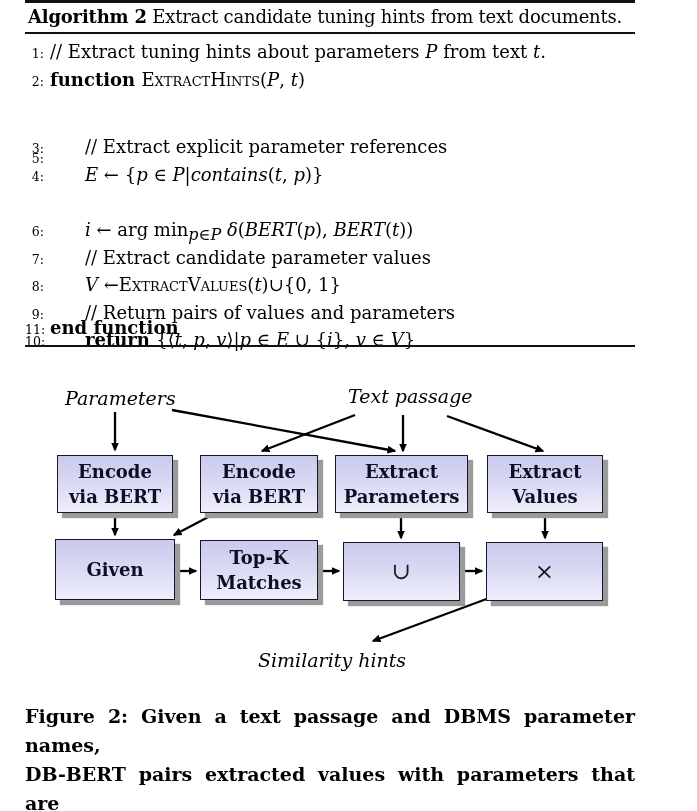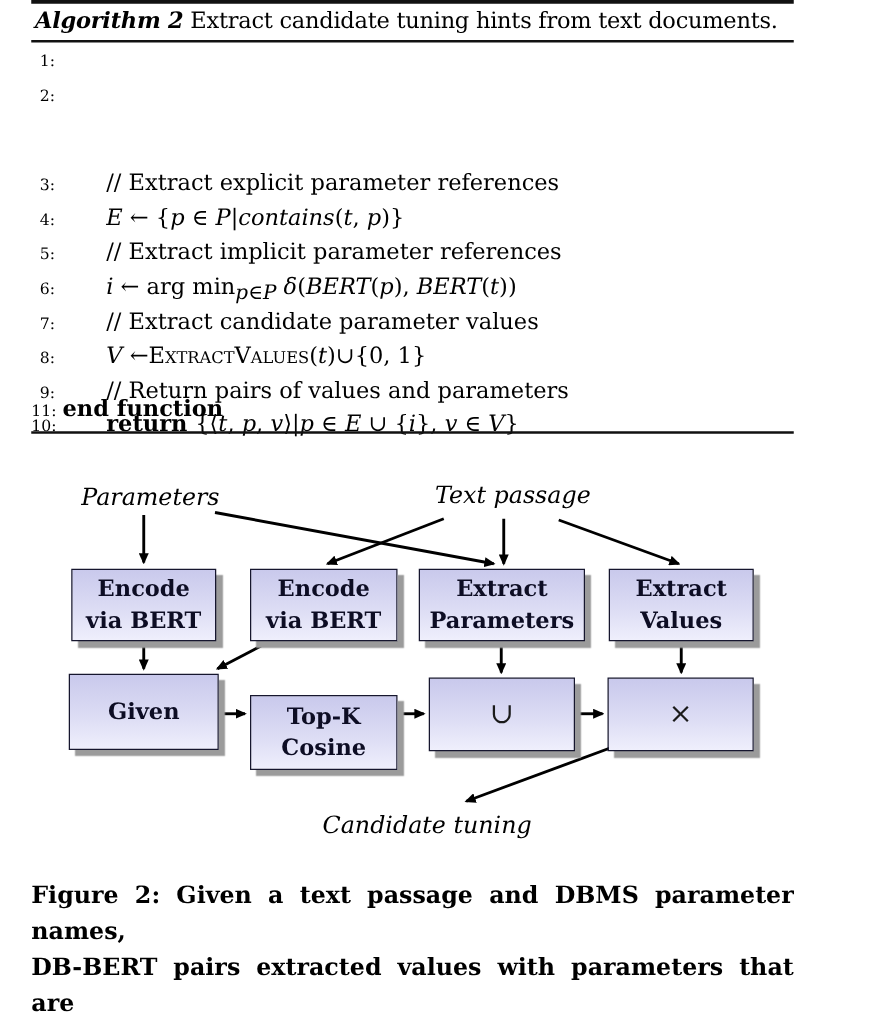--- a/index.html
+++ b/index.html
@@ -10,21 +10,21 @@
   }
 
   
   #algorithm { position:absolute; top:0; left:25px; width:610px; height:350px; }
   .rule { position:absolute; left:0; right:0; background:#111; }
   .rule-top { top:0; height:3px; }
   .rule-mid { top:32px; height:1.6px; }
   .rule-bottom { top:345px; height:2px; }
   .alg-title { position:absolute; top:6px; left:3px; white-space:nowrap;
                font-size:18px; letter-spacing:-0.2px; }
-  .alg-title b { font-weight:bold;font-style:italic; }
+  .alg-title b { font-weight:bold; }
   .alg-lines { position:absolute; top:41px; left:0; right:0; }
   .alg-line { display:flex; align-items:baseline; height:27.6px; white-space:pre; }
   .alg-num { width:19px; text-align:right; font-size:12.5px; flex:none; }
   .alg-content { font-size:18px; }
   .ind-0 { padding-left:6px; }
   .ind-1 { padding-left:41px;margin-top:40px; }
   .seg-n { font-style:normal; }
   .seg-i { font-style:italic; }
   .seg-b { font-weight:bold; }
   .seg-sc { font-variant:small-caps; }
@@ -50,25 +50,25 @@
   .cap-just { text-align:justify; text-align-last:justify; }
 </style>
 </head>
 <body style="--box-top: #c9c9ec; --shadow: #9b9b9b; --arrow: #000000;">
 
 <div id="algorithm">
   <div class="rule rule-top"></div>
   <div class="alg-title"><b>Algorithm 2</b><span> Extract candidate tuning hints from text documents.</span></div>
   <div class="rule rule-mid"></div>
   <div class="alg-lines">
-      <div class="alg-line"><span class="alg-num">1:</span></div>
-      <div class="alg-line"><span class="alg-num">2:</span></div>
+      <div class="alg-line"><span class="alg-num">1:</span><span class="alg-content ind-0"><span class="seg-n">// Extract tuning hints about parameters </span><span class="seg-i">P</span><span class="seg-n"> from text </span><span class="seg-i">t</span><span class="seg-n">.</span></span></div>
+      <div class="alg-line"><span class="alg-num">2:</span><span class="alg-content ind-0"><span class="seg-b">function </span><span class="seg-sc">ExtractHints</span><span class="seg-n">(</span><span class="seg-i">P</span><span class="seg-n">, </span><span class="seg-i">t</span><span class="seg-n">)</span></span></div>
       <div class="alg-line"><span class="alg-num">3:</span><span class="alg-content ind-1"><span class="seg-n">// Extract explicit parameter references</span></span></div>
       <div class="alg-line"><span class="alg-num">4:</span><span class="alg-content ind-1"><span class="seg-i">E</span><span class="seg-n"> ← {</span><span class="seg-i">p</span><span class="seg-n"> ∈ </span><span class="seg-i">P</span><span class="seg-n">|</span><span class="seg-i">contains</span><span class="seg-n">(</span><span class="seg-i">t</span><span class="seg-n">, </span><span class="seg-i">p</span><span class="seg-n">)}</span></span></div>
-      <div class="alg-line"><span class="alg-num">5:</span><span class="alg-content ind-1"><span class="seg-n">// Extract implicit parameter references</span></span></div>
+      <div class="alg-line"><span class="alg-num">5:</span></div>
       <div class="alg-line"><span class="alg-num">6:</span><span class="alg-content ind-1"><span class="seg-i">i</span><span class="seg-n"> ← arg min</span><span class="seg-sub">p∈P</span><span class="seg-n"> </span><span class="seg-i">δ</span><span class="seg-n">(</span><span class="seg-i">BERT</span><span class="seg-n">(</span><span class="seg-i">p</span><span class="seg-n">), </span><span class="seg-i">BERT</span><span class="seg-n">(</span><span class="seg-i">t</span><span class="seg-n">))</span></span></div>
       <div class="alg-line"><span class="alg-num">7:</span><span class="alg-content ind-1"><span class="seg-n">// Extract candidate parameter values</span></span></div>
       <div class="alg-line"><span class="alg-num">8:</span><span class="alg-content ind-1"><span class="seg-i">V</span><span class="seg-n"> ←</span><span class="seg-sc">ExtractValues</span><span class="seg-n">(</span><span class="seg-i">t</span><span class="seg-n">)∪{0, 1}</span></span></div>
       <div class="alg-line"><span class="alg-num">9:</span><span class="alg-content ind-1"><span class="seg-n">// Return pairs of values and parameters</span></span></div>
       <div class="alg-line"><span class="alg-num">10:</span><span class="alg-content ind-1"><span class="seg-b">return </span><span class="seg-n">{⟨</span><span class="seg-i">t</span><span class="seg-n">, </span><span class="seg-i">p</span><span class="seg-n">, </span><span class="seg-i">v</span><span class="seg-n">⟩|</span><span class="seg-i">p</span><span class="seg-n"> ∈ </span><span class="seg-i">E</span><span class="seg-n"> ∪ {</span><span class="seg-i">i</span><span class="seg-n">}, </span><span class="seg-i">v</span><span class="seg-n"> ∈ </span><span class="seg-i">V</span><span class="seg-n">}</span></span></div>
       <div class="alg-line"><span class="alg-num">11:</span><span class="alg-content ind-0"><span class="seg-b">end function</span></span></div>
     </div>
   <div class="rule rule-bottom"></div>
 </div>
 
@@ -88,44 +88,44 @@
       <line x1="214" y1="139" x2="174" y2="160" stroke-width="2.3" marker-end="url(#ah)" style="stroke: var(--arrow);"></line>
       <line x1="401" y1="139" x2="401" y2="163" stroke-width="2.3" marker-end="url(#ah)" style="stroke: var(--arrow);"></line>
       <line x1="545" y1="139" x2="545" y2="163" stroke-width="2.3" marker-end="url(#ah)" style="stroke: var(--arrow);"></line>
       <line x1="176" y1="196" x2="196" y2="196" stroke-width="2.3" marker-end="url(#ah)" style="stroke: var(--arrow);"></line>
       <line x1="319" y1="196" x2="339" y2="196" stroke-width="2.3" marker-end="url(#ah)" style="stroke: var(--arrow);"></line>
       <line x1="461" y1="196" x2="482" y2="196" stroke-width="2.3" marker-end="url(#ah)" style="stroke: var(--arrow);"></line>
       <line x1="500" y1="219" x2="373" y2="266" stroke-width="2.3" marker-end="url(#ah)" style="stroke: var(--arrow);"></line>
     </svg>
   <div class="dlabel" style="left: 65px; top: 12px;">Parameters</div>
   <div class="dlabel" style="left: 348px; top: 10px;">Text passage</div>
-  <div class="dlabel" style="left: 258px; top: 274px;">Candidate tuning</div>
+  <div class="dlabel" style="left: 258px; top: 274px;">Similarity hints</div>
   <div>
       <div class="dbox" style="left: 57px; top: 80px; width: 116px; height: 58px;">
         <div>Encode</div>
         <div>via BERT</div>
       </div>
       <div class="dbox" style="left: 200px; top: 80px; width: 118px; height: 58px;">
         <div>Encode</div>
         <div>via BERT</div>
       </div>
       <div class="dbox" style="left: 335px; top: 80px; width: 133px; height: 58px;">
         <div>Extract</div>
         <div>Parameters</div>
       </div>
       <div class="dbox" style="left: 487px; top: 80px; width: 116px; height: 58px;">
         <div>Extract</div>
         <div>Values</div>
       </div>
       <div class="dbox" style="left: 55px; top: 164px; width: 120px; height: 61px;">
         <div>Given</div>
       </div>
-      <div class="dbox" style="left: 200px; top: 181px; width: 118px; height: 60px;">
+      <div class="dbox" style="left: 200px; top: 165px; width: 118px; height: 60px;">
         <div>Top-K</div>
-        <div>Cosine</div>
+        <div>Matches</div>
       </div>
       <div class="dbox dbox-op" style="left: 343px; top: 167px; width: 117px; height: 59px;">
         <div>∪</div>
       </div>
       <div class="dbox dbox-op" style="left: 486px; top: 167px; width: 117px; height: 59px;">
         <div>×</div>
       </div>
     </div>
 </div>
 

